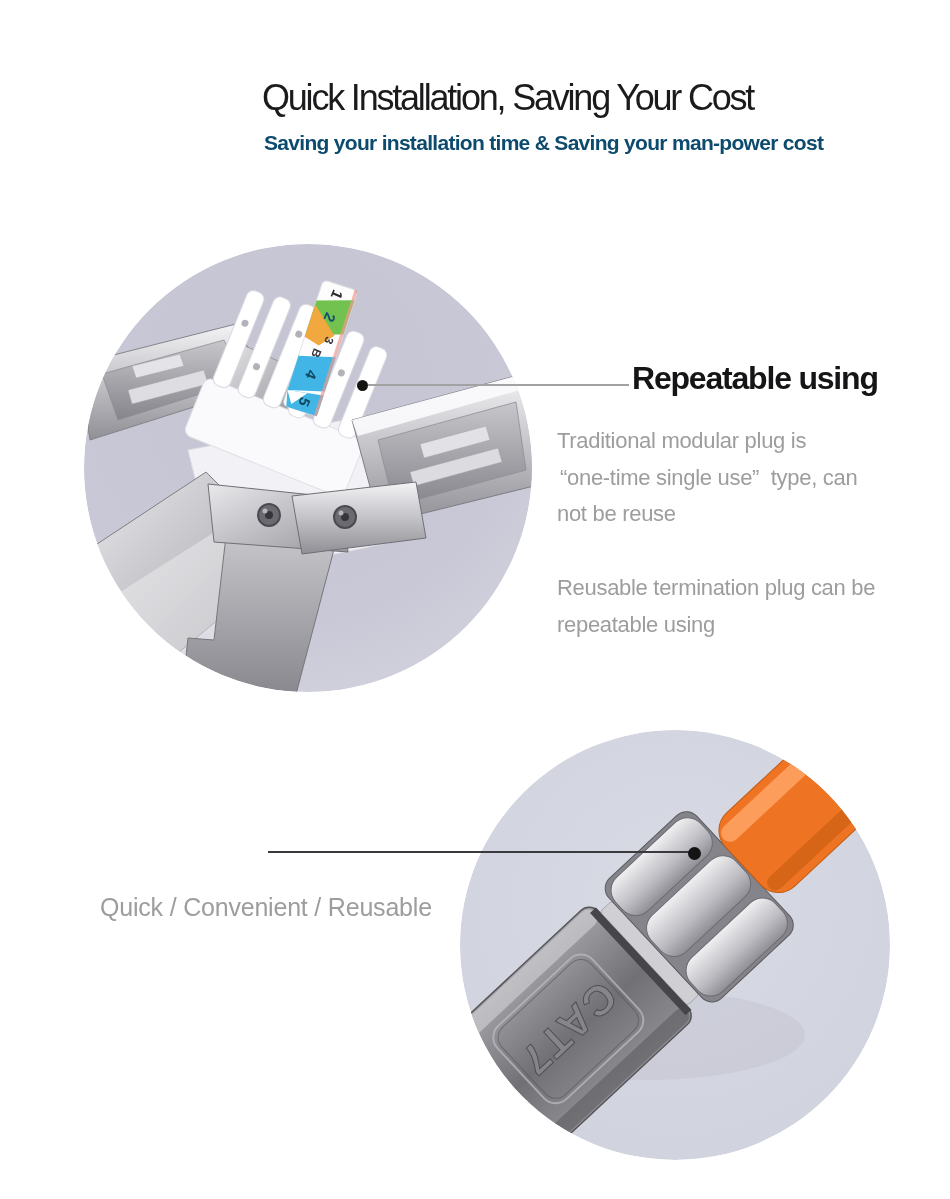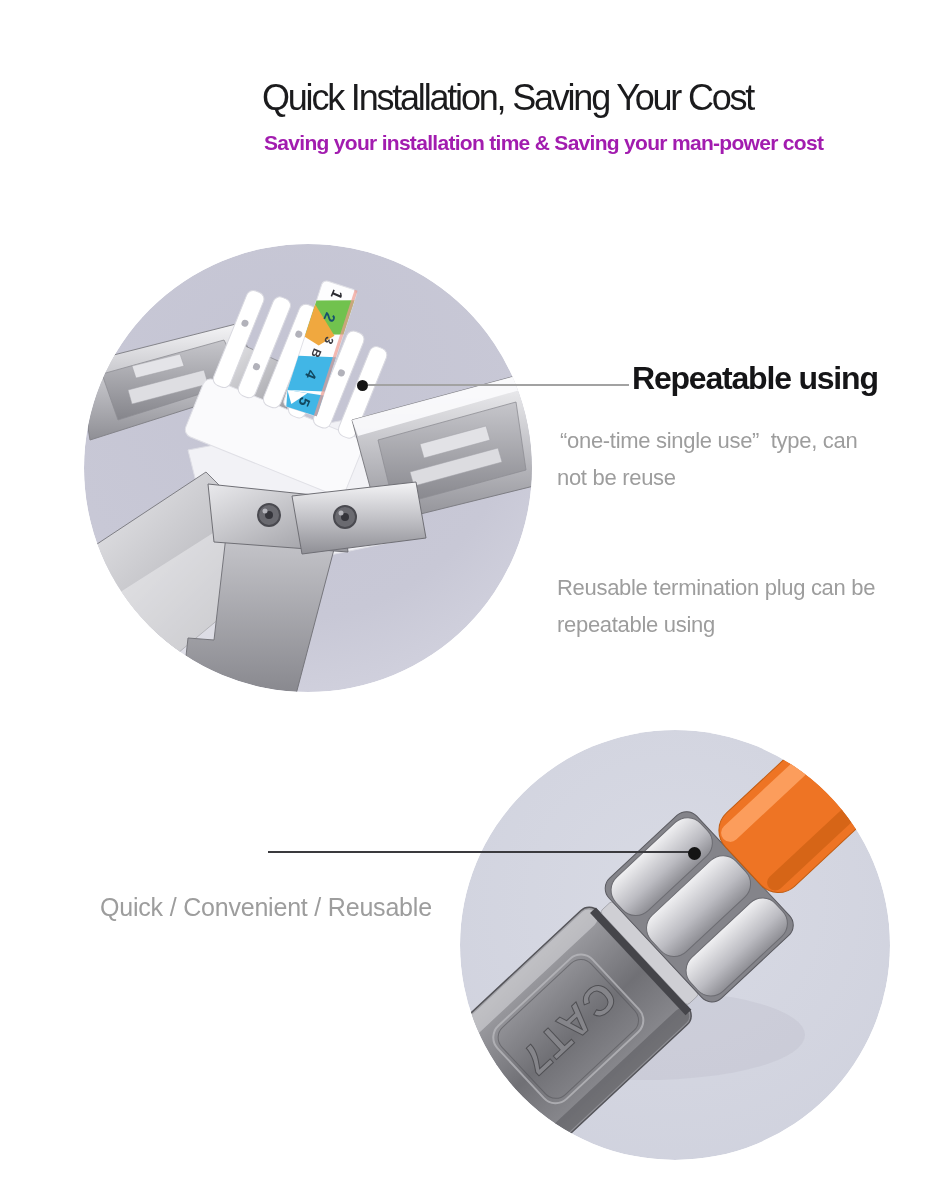--- a/index.html
+++ b/index.html
@@ -6,21 +6,21 @@
   .page{position:relative;width:950px;height:1199px;background:#ffffff;
         font-family:"Liberation Sans",sans-serif;overflow:hidden;}
 
   
   .badge{position:absolute;left:70px;top:4px;width:163px;height:150px;
          background:#323234;color:#ffffff;text-align:center;}
   .badge span{display:inline-block;margin-top:12px;font-size:84px;font-weight:bold;
               line-height:1;letter-spacing:1px;}
   .title{position:absolute;left:262px;top:77px;font-size:36px;font-weight:normal;
          color:#1b1b1d;letter-spacing:-2.2px;white-space:nowrap;}
-  .subtitle{position:absolute;left:264px;top:131px;font-size:21px;color:#a21caf;
+  .subtitle{position:absolute;left:264px;top:131px;font-size:21px;color:#0c4a6e;
             letter-spacing:-0.7px;white-space:nowrap;font-weight:bold;}
 
   
   .h2{position:absolute;font-size:32px;font-weight:bold;color:#151517;
       letter-spacing:-1.2px;white-space:nowrap;line-height:1.2;}
   .h2.f1{left:632px;top:359px;}
   .h2.f2{left:100px;top:826px;}
   .body-text{position:absolute;font-size:22px;line-height:36.5px;color:#9d9d9d;
              letter-spacing:-0.3px;white-space:nowrap;}
   .p1{left:557px;top:423px;}
@@ -217,20 +217,21 @@
           </g>
         </g>
       </g>
     </svg>
   </div>
 
   <div class="line l1"></div>
   <div class="dot d1"></div>
   <div class="h2 f1">Repeatable using</div>
   <div class="body-text p1">
+    <div>Traditional modular plug is</div>
     <div class="p-indent">“one-time single use”&nbsp; type, can</div>
     <div>not be reuse</div>
   </div>
   <div class="body-text p2">
     <div>Reusable termination plug can be</div>
     <div>repeatable using</div>
   </div>
 
   <div class="line l2"></div>
   <div class="dot d2"></div>

